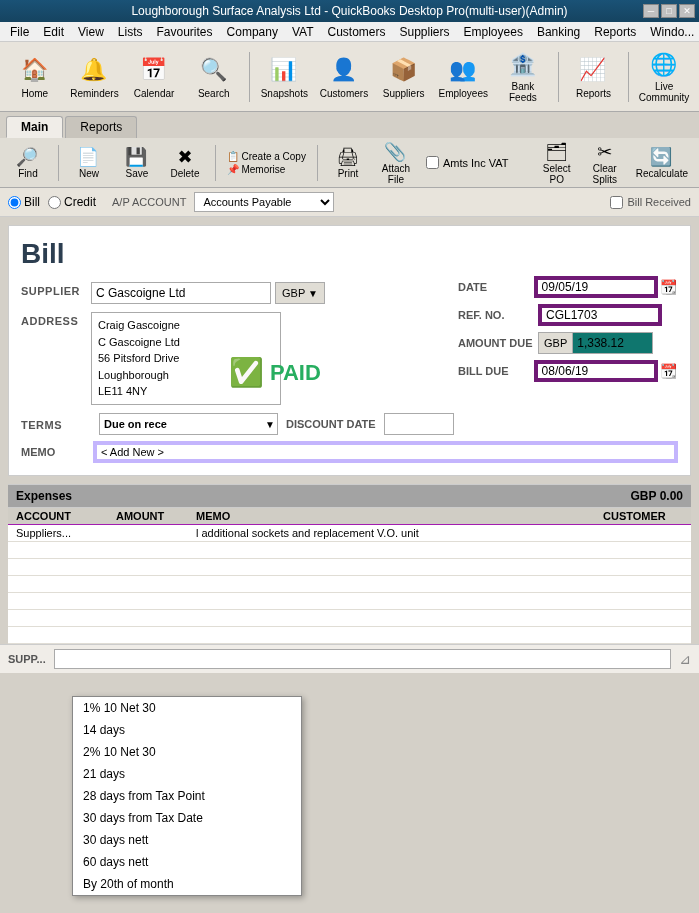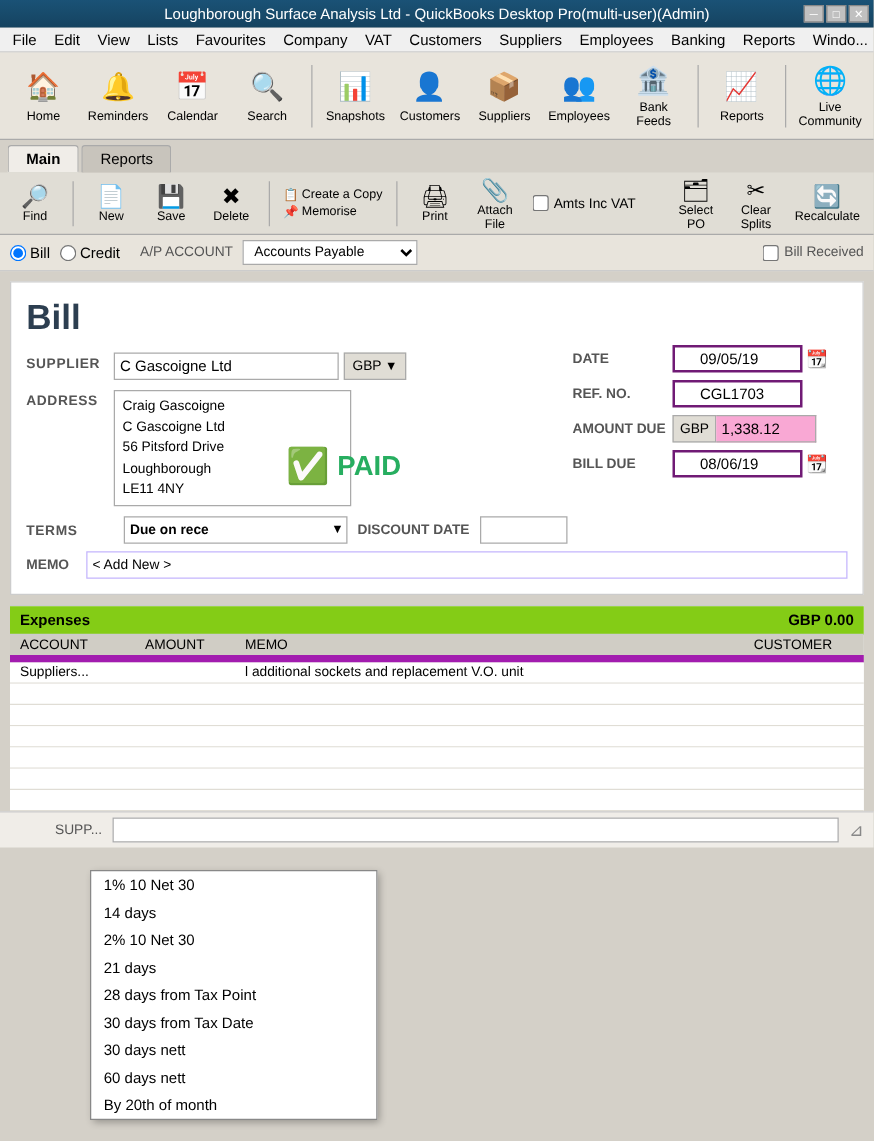--- a/index.html
+++ b/index.html
@@ -225,45 +225,45 @@
 
     .right-panel {
       position: absolute;
       right: 12px;
       top: 50px;
       width: 220px;
     }
     .right-row { display: flex; align-items: center; margin-bottom: 6px; }
     .right-label { font-size: 11px; color: #555; width: 80px; font-weight: bold; }
     .right-input {
-      border: 2px solid #701a75;
-      padding: 2px 20px;
-      font-size: 12px;
-      width: 104px;
+      border: 4px solid #701a75;
+      padding: 2px 4px;
+      font-size: 12px;
+      width: 124px;
       height: 22px;
     }
     .calendar-icon { font-size: 14px; margin-left: 3px; cursor: pointer; }
 
     .amount-due-row { display: flex; align-items: center; margin-bottom: 6px; }
     .amount-label { font-size: 11px; color: #555; width: 80px; font-weight: bold; }
     .amount-currency {
       background: #e0ddd5;
       border: 1px solid #aaa;
       padding: 2px 5px;
       font-size: 11px;
       height: 22px;
       display: flex; align-items: center;
     }
     .amount-input {
       border: 1px solid #aaa; border-left: none;
       padding: 2px 4px;
       font-size: 12px;
       width: 80px;
       height: 22px;
-      background: #f9a8d4;
+      background: #0f766e;
     }
 
     .paid-badge {
       position: absolute;
       top: 130px;
       left: 220px;
       display: flex;
       align-items: center;
       gap: 6px;
       font-size: 22px;
@@ -301,54 +301,54 @@
       transform: translateY(-50%);
       font-size: 10px;
       pointer-events: none;
     }
     .discount-label { font-size: 11px; color: #555; font-weight: bold; }
     .discount-input { border: 1px solid #aaa; padding: 2px 4px; font-size: 11px; height: 22px; width: 70px; }
 
     
     .memo-row { display: flex; align-items: center; gap: 8px; margin-top: 6px; }
     .memo-label { font-size: 11px; color: #555; min-width: 40px; font-weight: bold; }
-    .memo-input { border: 1px solid #c4b5fd; padding: 2px 4px; font-size: 11px; height: 22px; flex: 1; }
+    .memo-input { border: 4px solid #c4b5fd; padding: 2px 4px; font-size: 11px; height: 22px; flex: 1; margin-left: 24px; }
 
     
     .expenses-area {
       background: #f5f5f5;
       border-top: 1px solid #ccc;
       margin: 0 8px 0 8px;
     }
 
     .expenses-header {
       display: flex;
       align-items: center;
       padding: 4px 8px;
       gap: 12px;
-      background: #84cc16;
+      background: #a3a3a3;
       border-bottom: 1px solid #ccc;
     }
     .expenses-tab {
       font-size: 12px;
       font-weight: bold;
       cursor: pointer;
     }
     .expenses-total {
       margin-left: auto;
       font-size: 12px;
       font-weight: bold;
     }
 
     .table-header-row {
       display: flex;
       background: #d0cdc5;
-      border-bottom: 6px solid #a21caf;
-      font-size: 11px;
-      font-weight: normal;
+      border-bottom: 1px solid #a21caf;
+      font-size: 11px;
+      font-weight: bold;
       padding: 2px 8px;
     }
     .col-account { width: 100px; }
     .col-amount { width: 80px; }
     .col-memo { flex: 1; }
     .col-customer { width: 80px; }
 
     .table-data-row {
       display: flex;
       padding: 2px 8px;
@@ -376,21 +376,21 @@
 
     
     .footer-area {
       background: #f0ede8;
       padding: 4px 8px;
       display: flex;
       align-items: center;
       gap: 8px;
       border-top: 1px solid #ccc;
     }
-    .footer-label { font-size: 11px; font-weight: normal; color: #555; margin-left: 36px; }
+    .footer-label { font-size: 11px; font-weight: bold; color: #555; }
     .footer-input { border: 1px solid #aaa; height: 20px; flex: 1; padding: 2px 4px; font-size: 11px; }
     .footer-resize { font-size: 14px; color: #888; cursor: se-resize; }
   </style>
 </head>
 <body>
 
 <div class="title-bar">
   <span>Loughborough Surface Analysis Ltd  - QuickBooks Desktop Pro(multi-user)(Admin)</span>
   <div class="title-bar-controls">
     <div class="title-btn">─</div>

